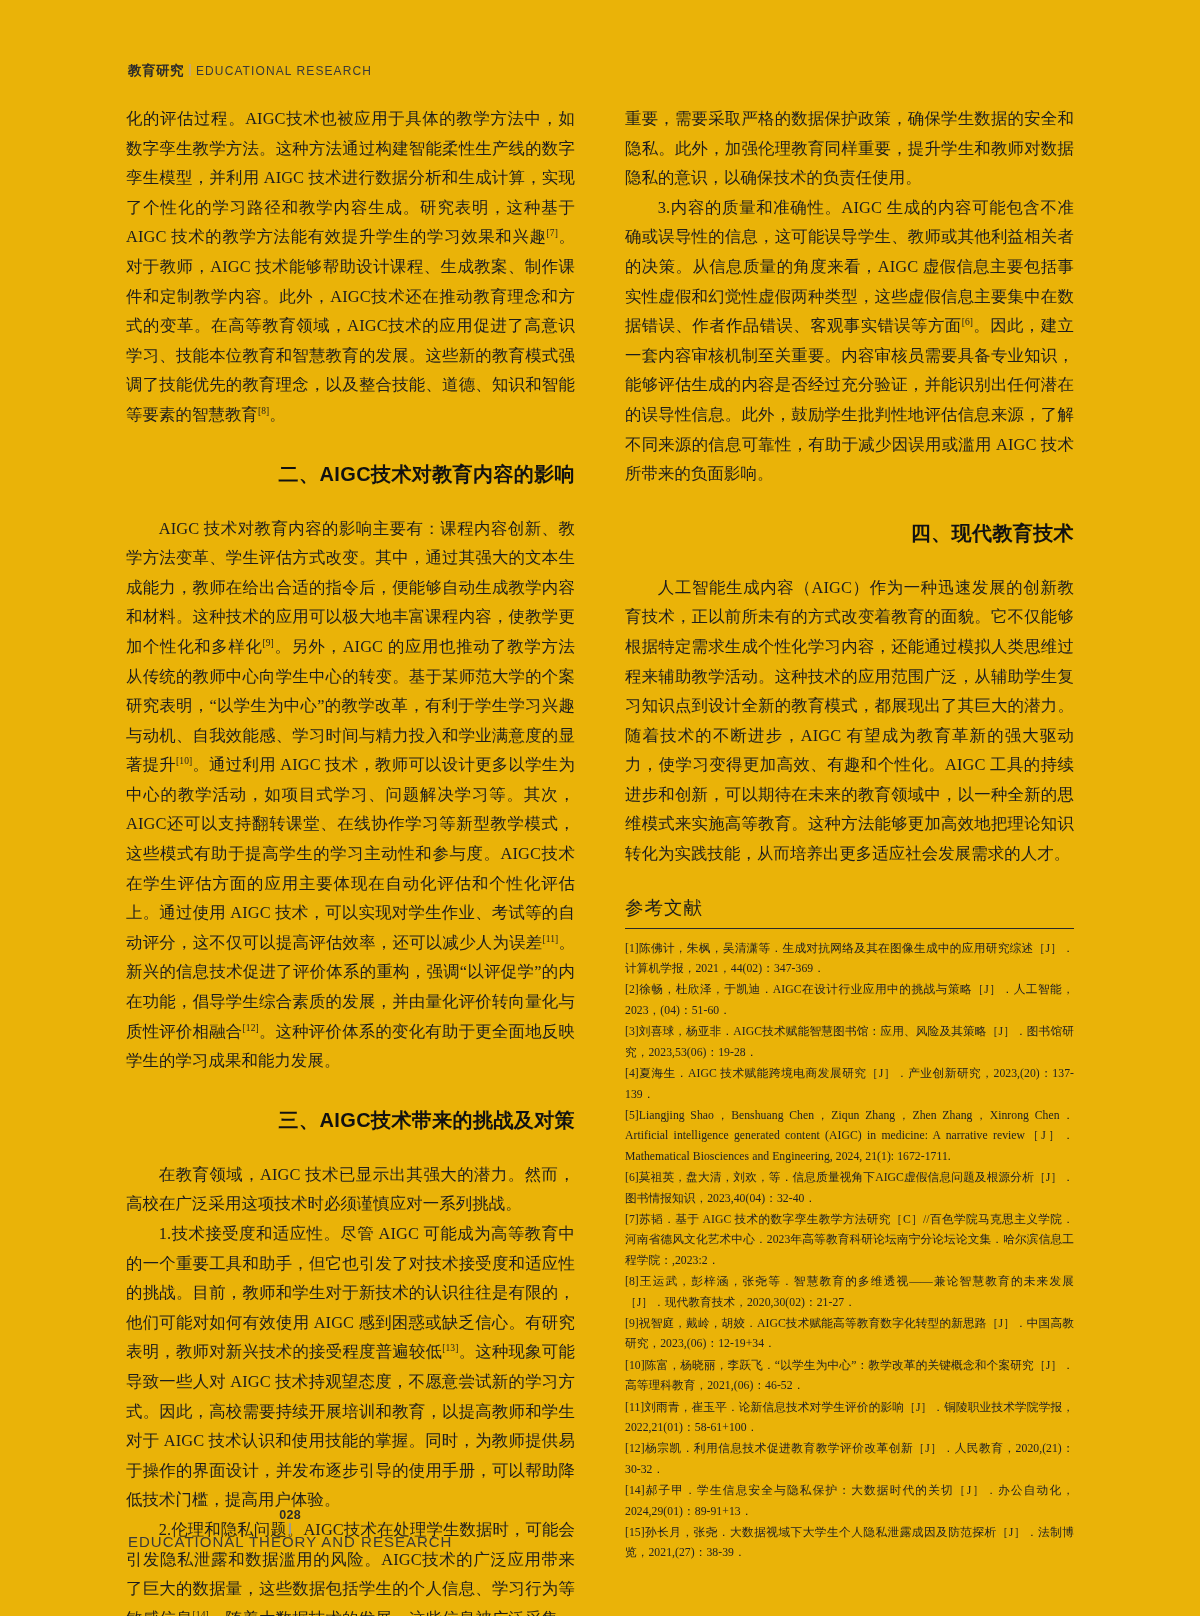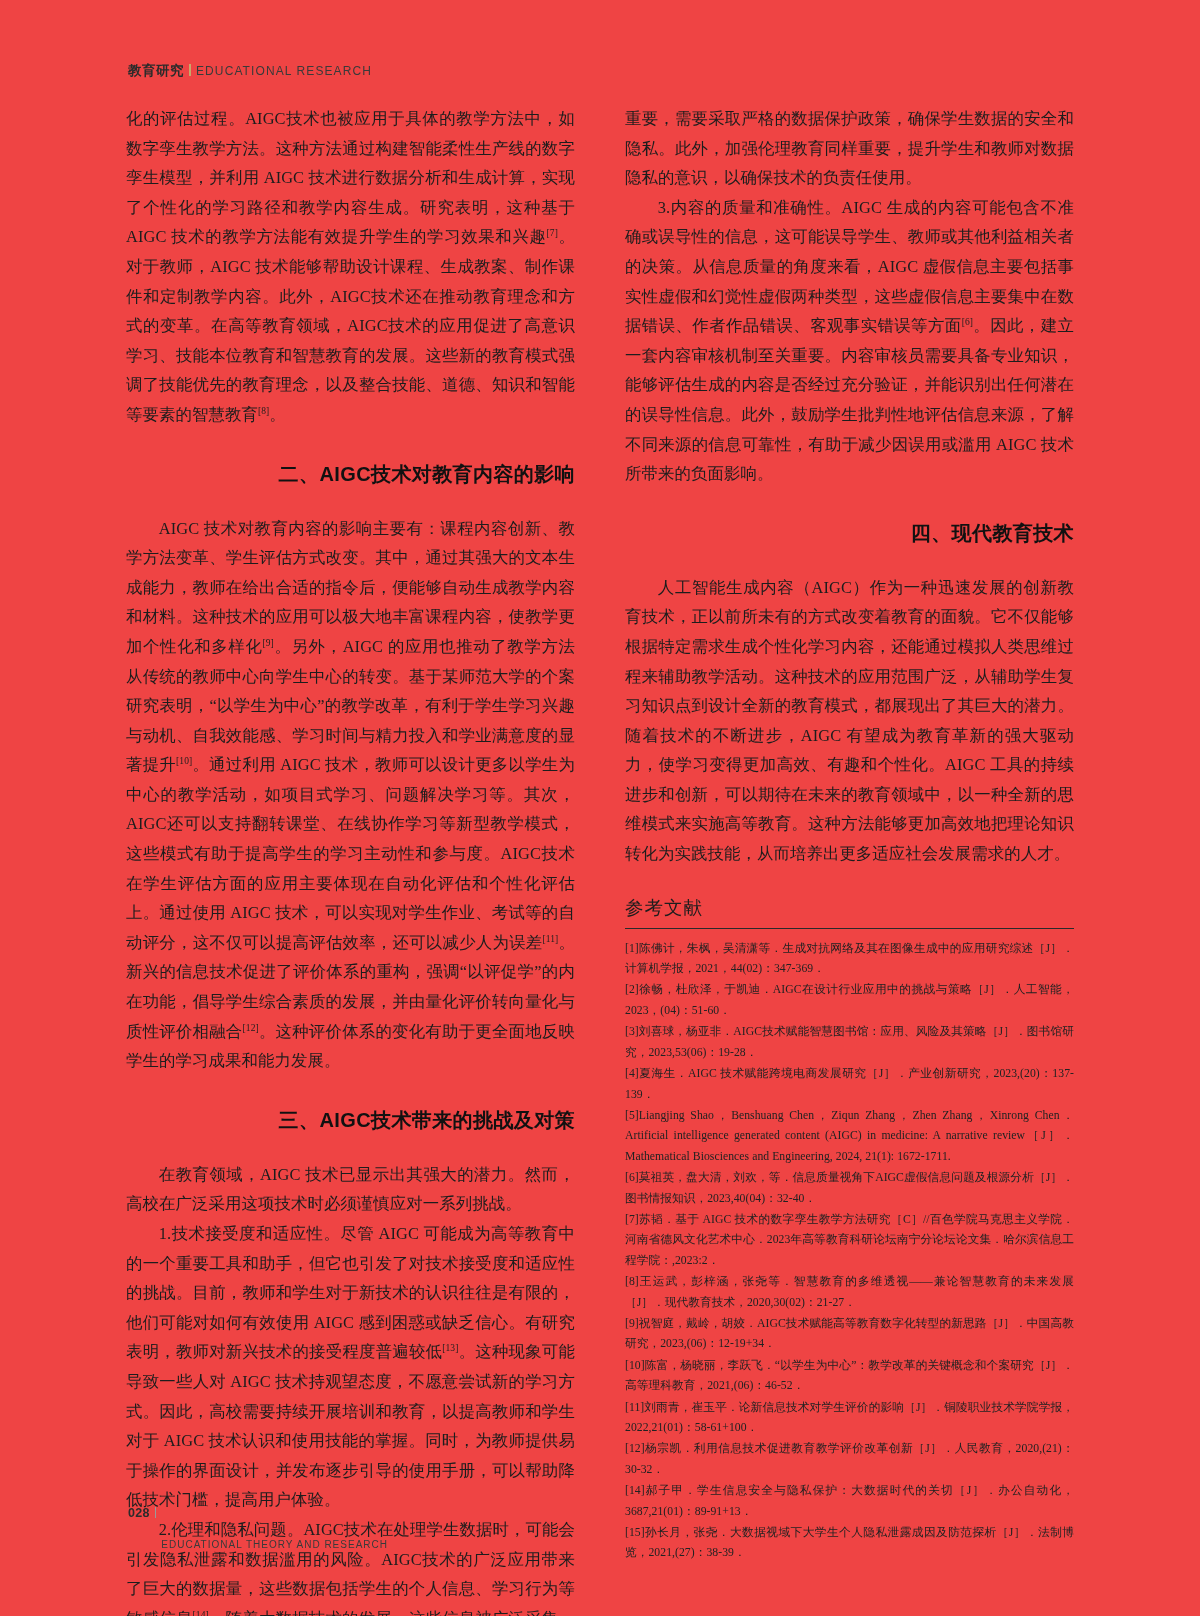--- a/index.html
+++ b/index.html
@@ -12,21 +12,21 @@
     height: 1616px;
     font-family: "Liberation Serif", "DejaVu Serif", serif;
     color: #1b1b1b;
     position: relative;
     overflow: hidden;
   }
   .page {
     position: absolute;
     inset: 0;
     padding: 0;
-    background: #ef4444;
+    background: #eab308;
   }
 
   
   .running-head {
     position: absolute;
     left: 128px;
     top: 62px;
     display: flex;
     align-items: baseline;
     gap: 0;
@@ -128,44 +128,44 @@
     margin: 0 0 1px 0;
     letter-spacing: 0.05px;
   }
 
   
   .footer {
     position: absolute;
     left: 128px;
     bottom: 66px;
     display: flex;
-    align-items: flex-start;
+    align-items: center;
     white-space: nowrap;
     font-family: "Liberation Sans", "DejaVu Sans", sans-serif;
+    flex-direction: column;
   }
   .ft-num {
     font-weight: 700;
     font-size: 12.5px;
     color: #2b2b2b;
     letter-spacing: 0.3px;
   }
   .ft-bar {
     display: inline-block;
     width: 1.6px;
     height: 11px;
     background: #9a9a9a;
     margin: 0 5px;
     position: relative;
     top: 1px;
   }
   .ft-en {
-    font-size: 10px;
+    font-size: 15px;
     letter-spacing: 1px;
     color: #3a3a3a;
-    margin-top: 33px;
   }
 </style>
 </head>
 <body>
 
 <div class="page">
 
   <div class="running-head">
     <span class="rh-cn">教育研究</span>
     <span class="rh-bar"></span>
@@ -211,21 +211,21 @@
         <li>[3]刘喜球，杨亚非．AIGC技术赋能智慧图书馆：应用、风险及其策略［J］．图书馆研究，2023,53(06)：19-28．</li>
         <li>[4]夏海生．AIGC 技术赋能跨境电商发展研究［J］．产业创新研究，2023,(20)：137-139．</li>
         <li>[5]Liangjing Shao，Benshuang Chen，Ziqun Zhang，Zhen Zhang，Xinrong Chen． Artificial intelligence generated content (AIGC) in medicine: A narrative review［J］． Mathematical Biosciences and Engineering, 2024, 21(1): 1672-1711.</li>
         <li>[6]莫祖英，盘大清，刘欢，等．信息质量视角下AIGC虚假信息问题及根源分析［J］．图书情报知识，2023,40(04)：32-40．</li>
         <li>[7]苏韬．基于 AIGC 技术的数字孪生教学方法研究［C］//百色学院马克思主义学院．河南省德风文化艺术中心．2023年高等教育科研论坛南宁分论坛论文集．哈尔滨信息工程学院：,2023:2．</li>
         <li>[8]王运武，彭梓涵，张尧等．智慧教育的多维透视——兼论智慧教育的未来发展［J］．现代教育技术，2020,30(02)：21-27．</li>
         <li>[9]祝智庭，戴岭，胡姣．AIGC技术赋能高等教育数字化转型的新思路［J］．中国高教研究，2023,(06)：12-19+34．</li>
         <li>[10]陈富，杨晓丽，李跃飞．“以学生为中心”：教学改革的关键概念和个案研究［J］．高等理科教育，2021,(06)：46-52．</li>
         <li>[11]刘雨青，崔玉平．论新信息技术对学生评价的影响［J］．铜陵职业技术学院学报，2022,21(01)：58-61+100．</li>
         <li>[12]杨宗凯．利用信息技术促进教育教学评价改革创新［J］．人民教育，2020,(21)：30-32．</li>
-        <li>[14]郝子甲．学生信息安全与隐私保护：大数据时代的关切［J］．办公自动化，3687,21(01)：89-91+13．</li>
+        <li>[14]郝子甲．学生信息安全与隐私保护：大数据时代的关切［J］．办公自动化，2024,29(01)：89-91+13．</li>
         <li>[15]孙长月，张尧．大数据视域下大学生个人隐私泄露成因及防范探析［J］．法制博览，2021,(27)：38-39．</li>
       </ol>
 
     </div>
   </div>
 
   <div class="footer">
     <span class="ft-num">028</span>
     <span class="ft-bar"></span>
     <span class="ft-en">EDUCATIONAL THEORY AND RESEARCH</span>

